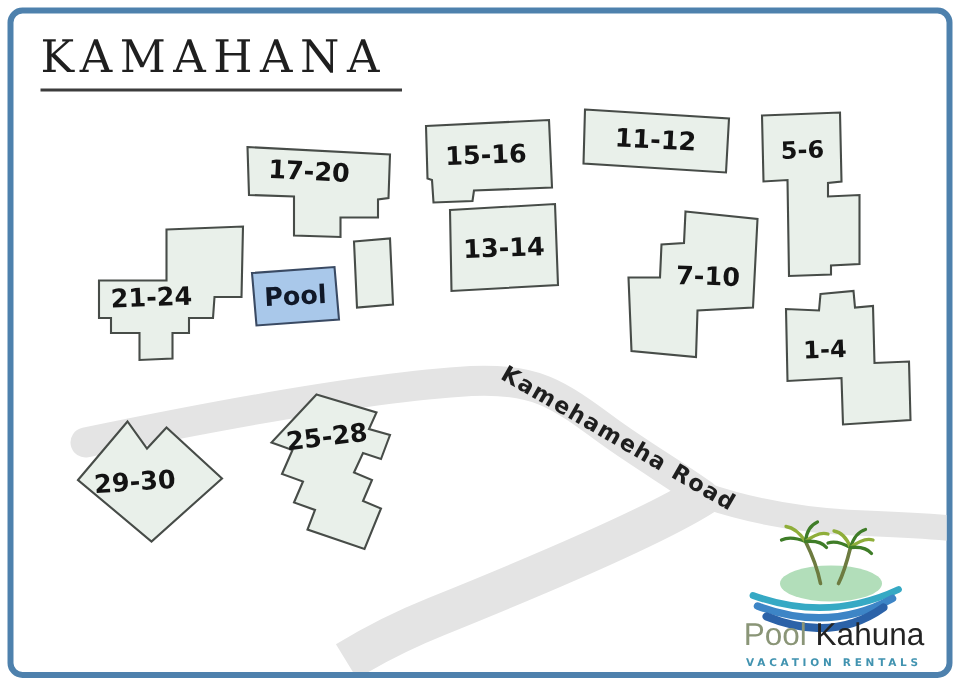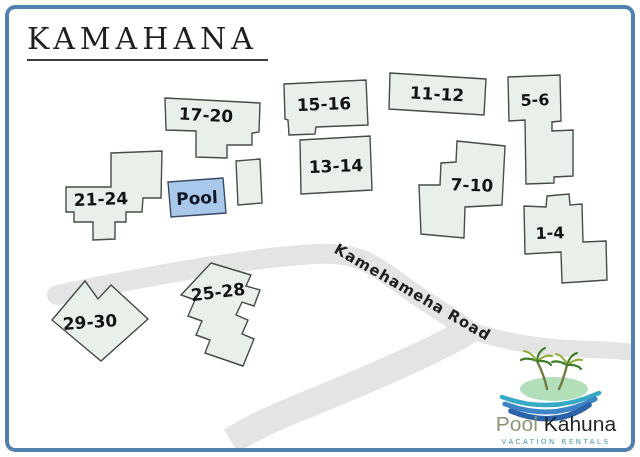--- a/index.html
+++ b/index.html
@@ -19,21 +19,21 @@
       color:var(--title_text,#1f1f1f);border-bottom:2px solid #3c3c3c;
       padding:0 10px 3px 0;}
   #road-label{position:absolute;left:331px;top:231px;transform:rotate(30deg);
       transform-origin:left top;font-size:15px;font-weight:bold;color:#1e1e1e;
       white-space:nowrap;letter-spacing:1px;}
   #logo{position:absolute;left:462px;top:336px;width:170px;text-align:center;}
   #brand{font-family:"Liberation Sans", sans-serif;font-size:21px;white-space:nowrap;}
   #brand .p1{color:var(--logo_olive,#8a9577);font-weight:normal;}
   #brand .p2{color:var(--logo_dark,#232323);font-weight:normal;}
   #tagline{margin-top:2px;font-size:7px;letter-spacing:2.5px;text-transform:uppercase;
-      color:var(--logo_teal,#4193b0);font-weight:normal;}
+      color:var(--logo_teal,#4193b0);font-weight:bold;}
   .palm{fill:none;stroke:var(--palm_dark,#3f7d28);stroke-width:2.2;stroke-linecap:round;}
   .palm.light{stroke:var(--palm_light,#8fae3a);}
   .trunk{fill:none;stroke:var(--trunk,#6d7b40);stroke-width:2.4;stroke-linecap:round;}
   .wave{fill:none;stroke-linecap:round;}
 </style>
 </head>
 <body>
 
 <div id="page">
   <div id="frame">

